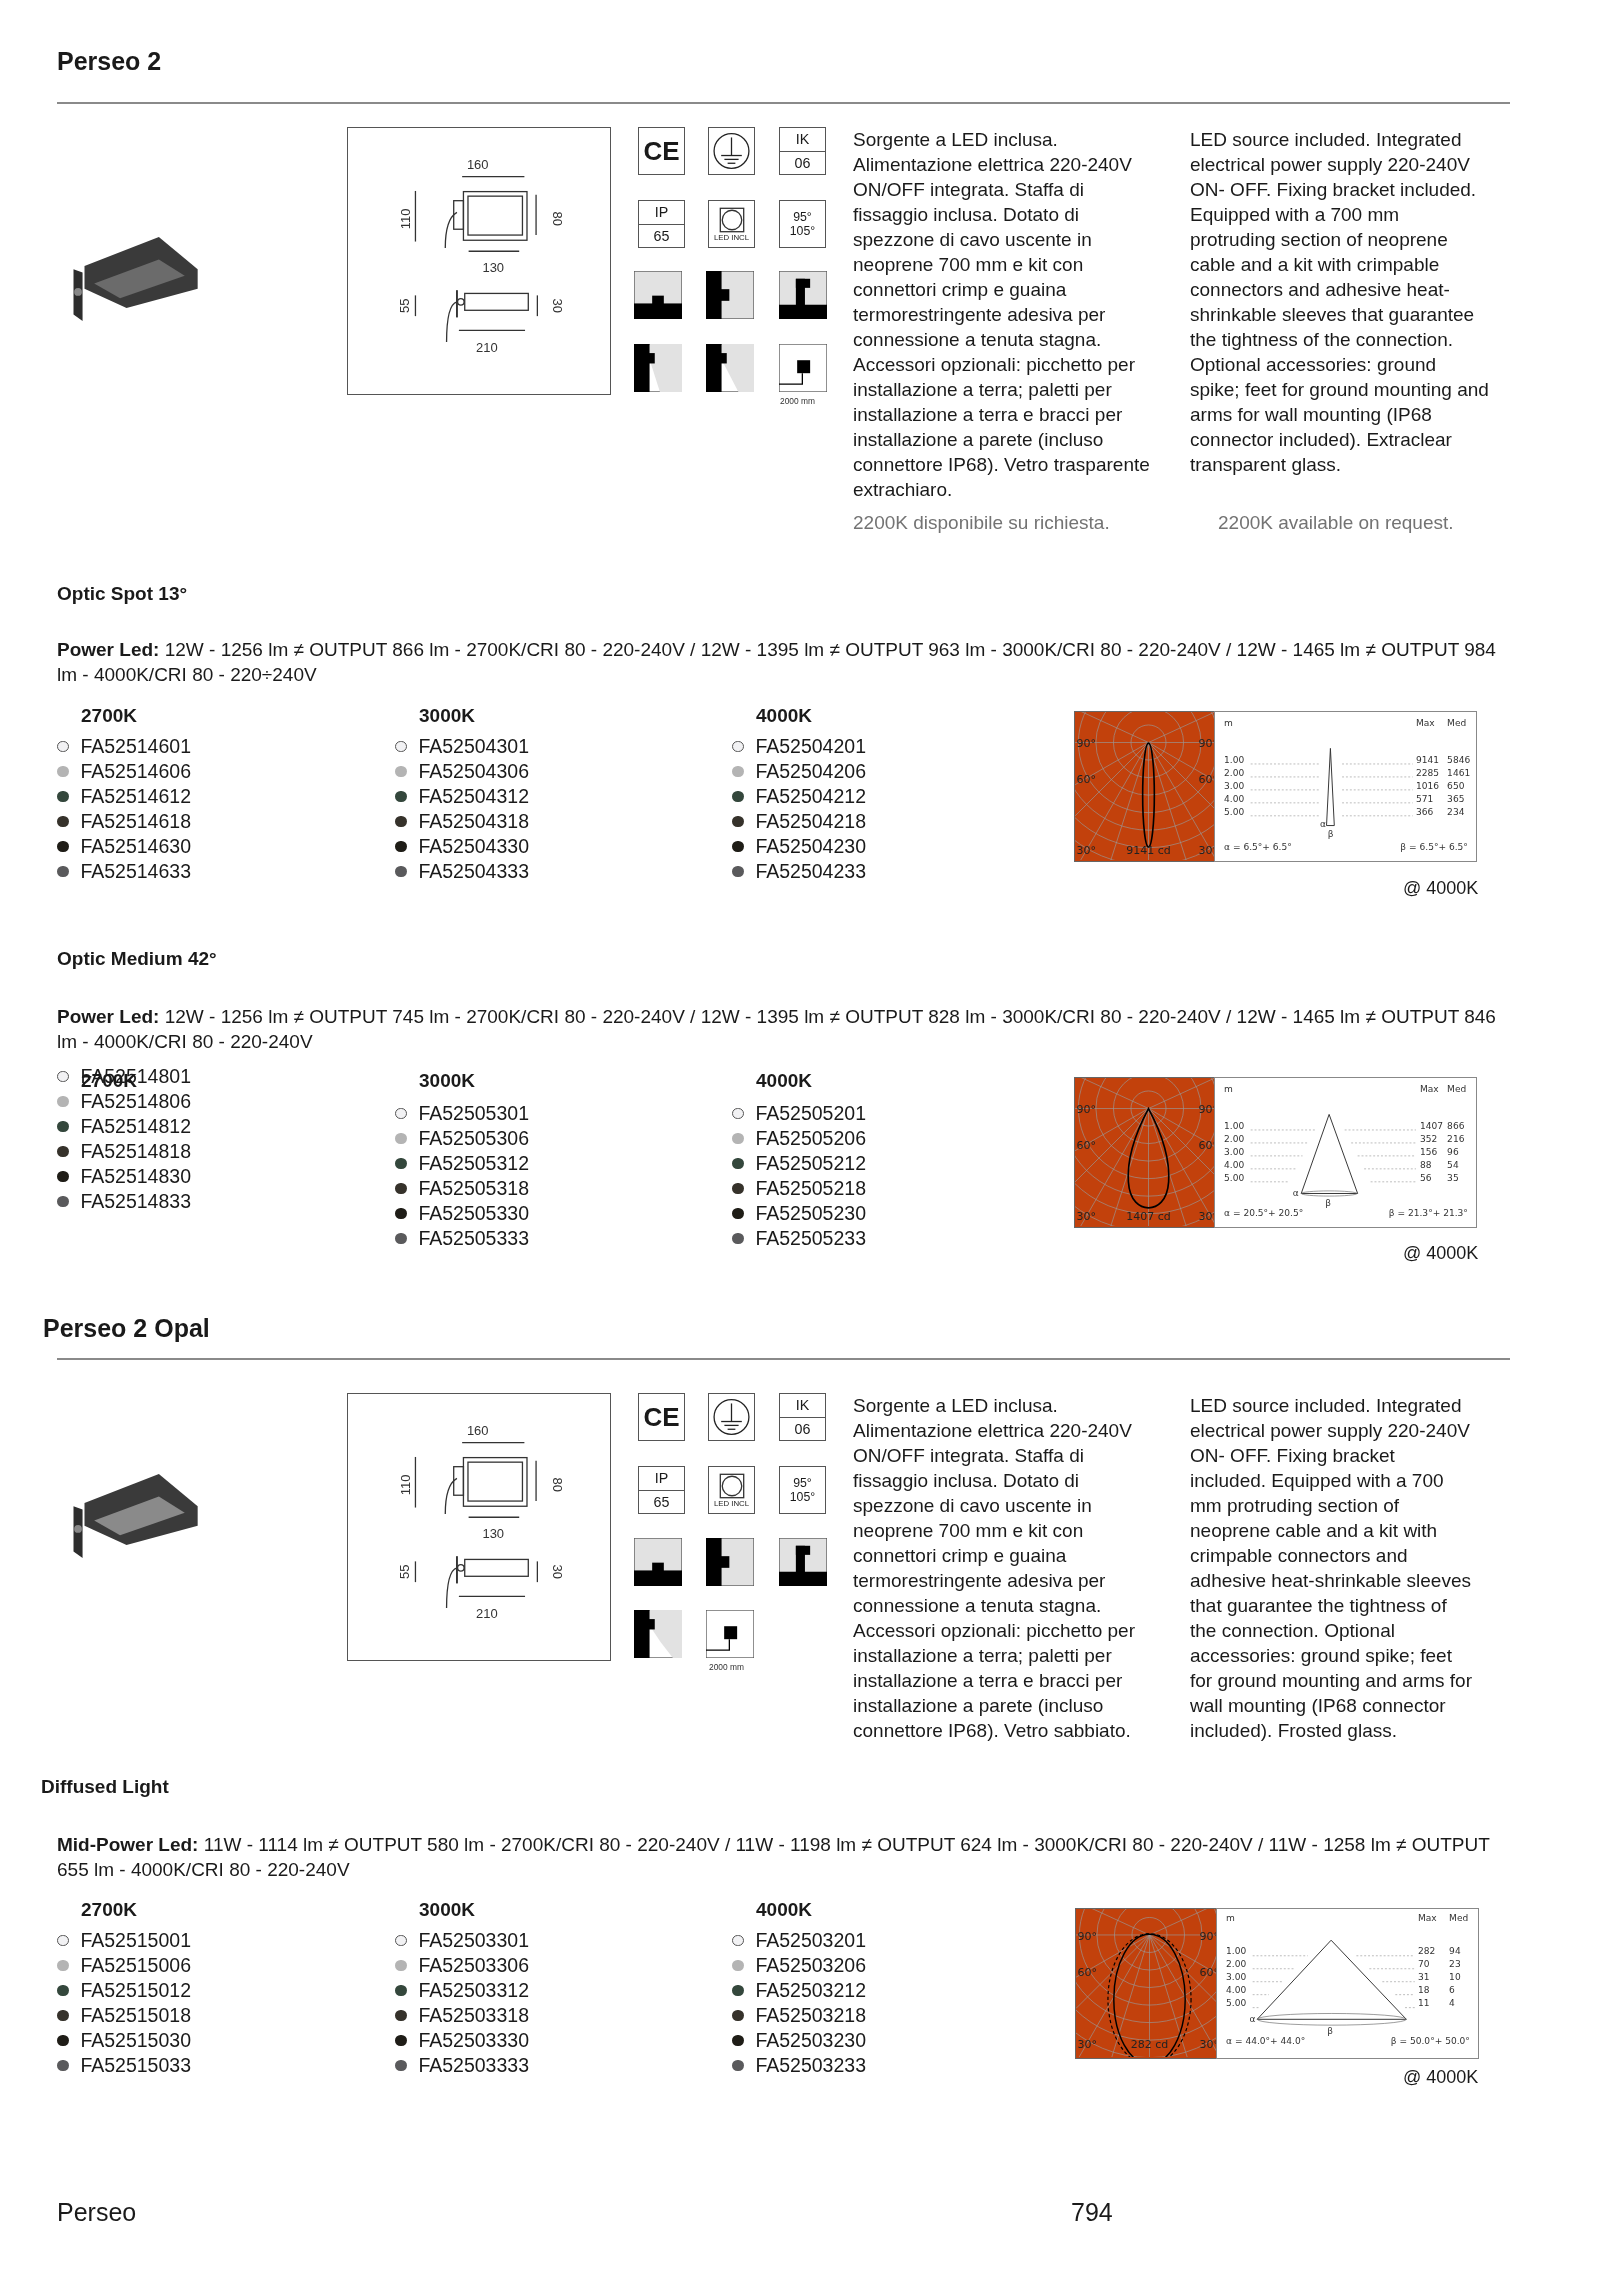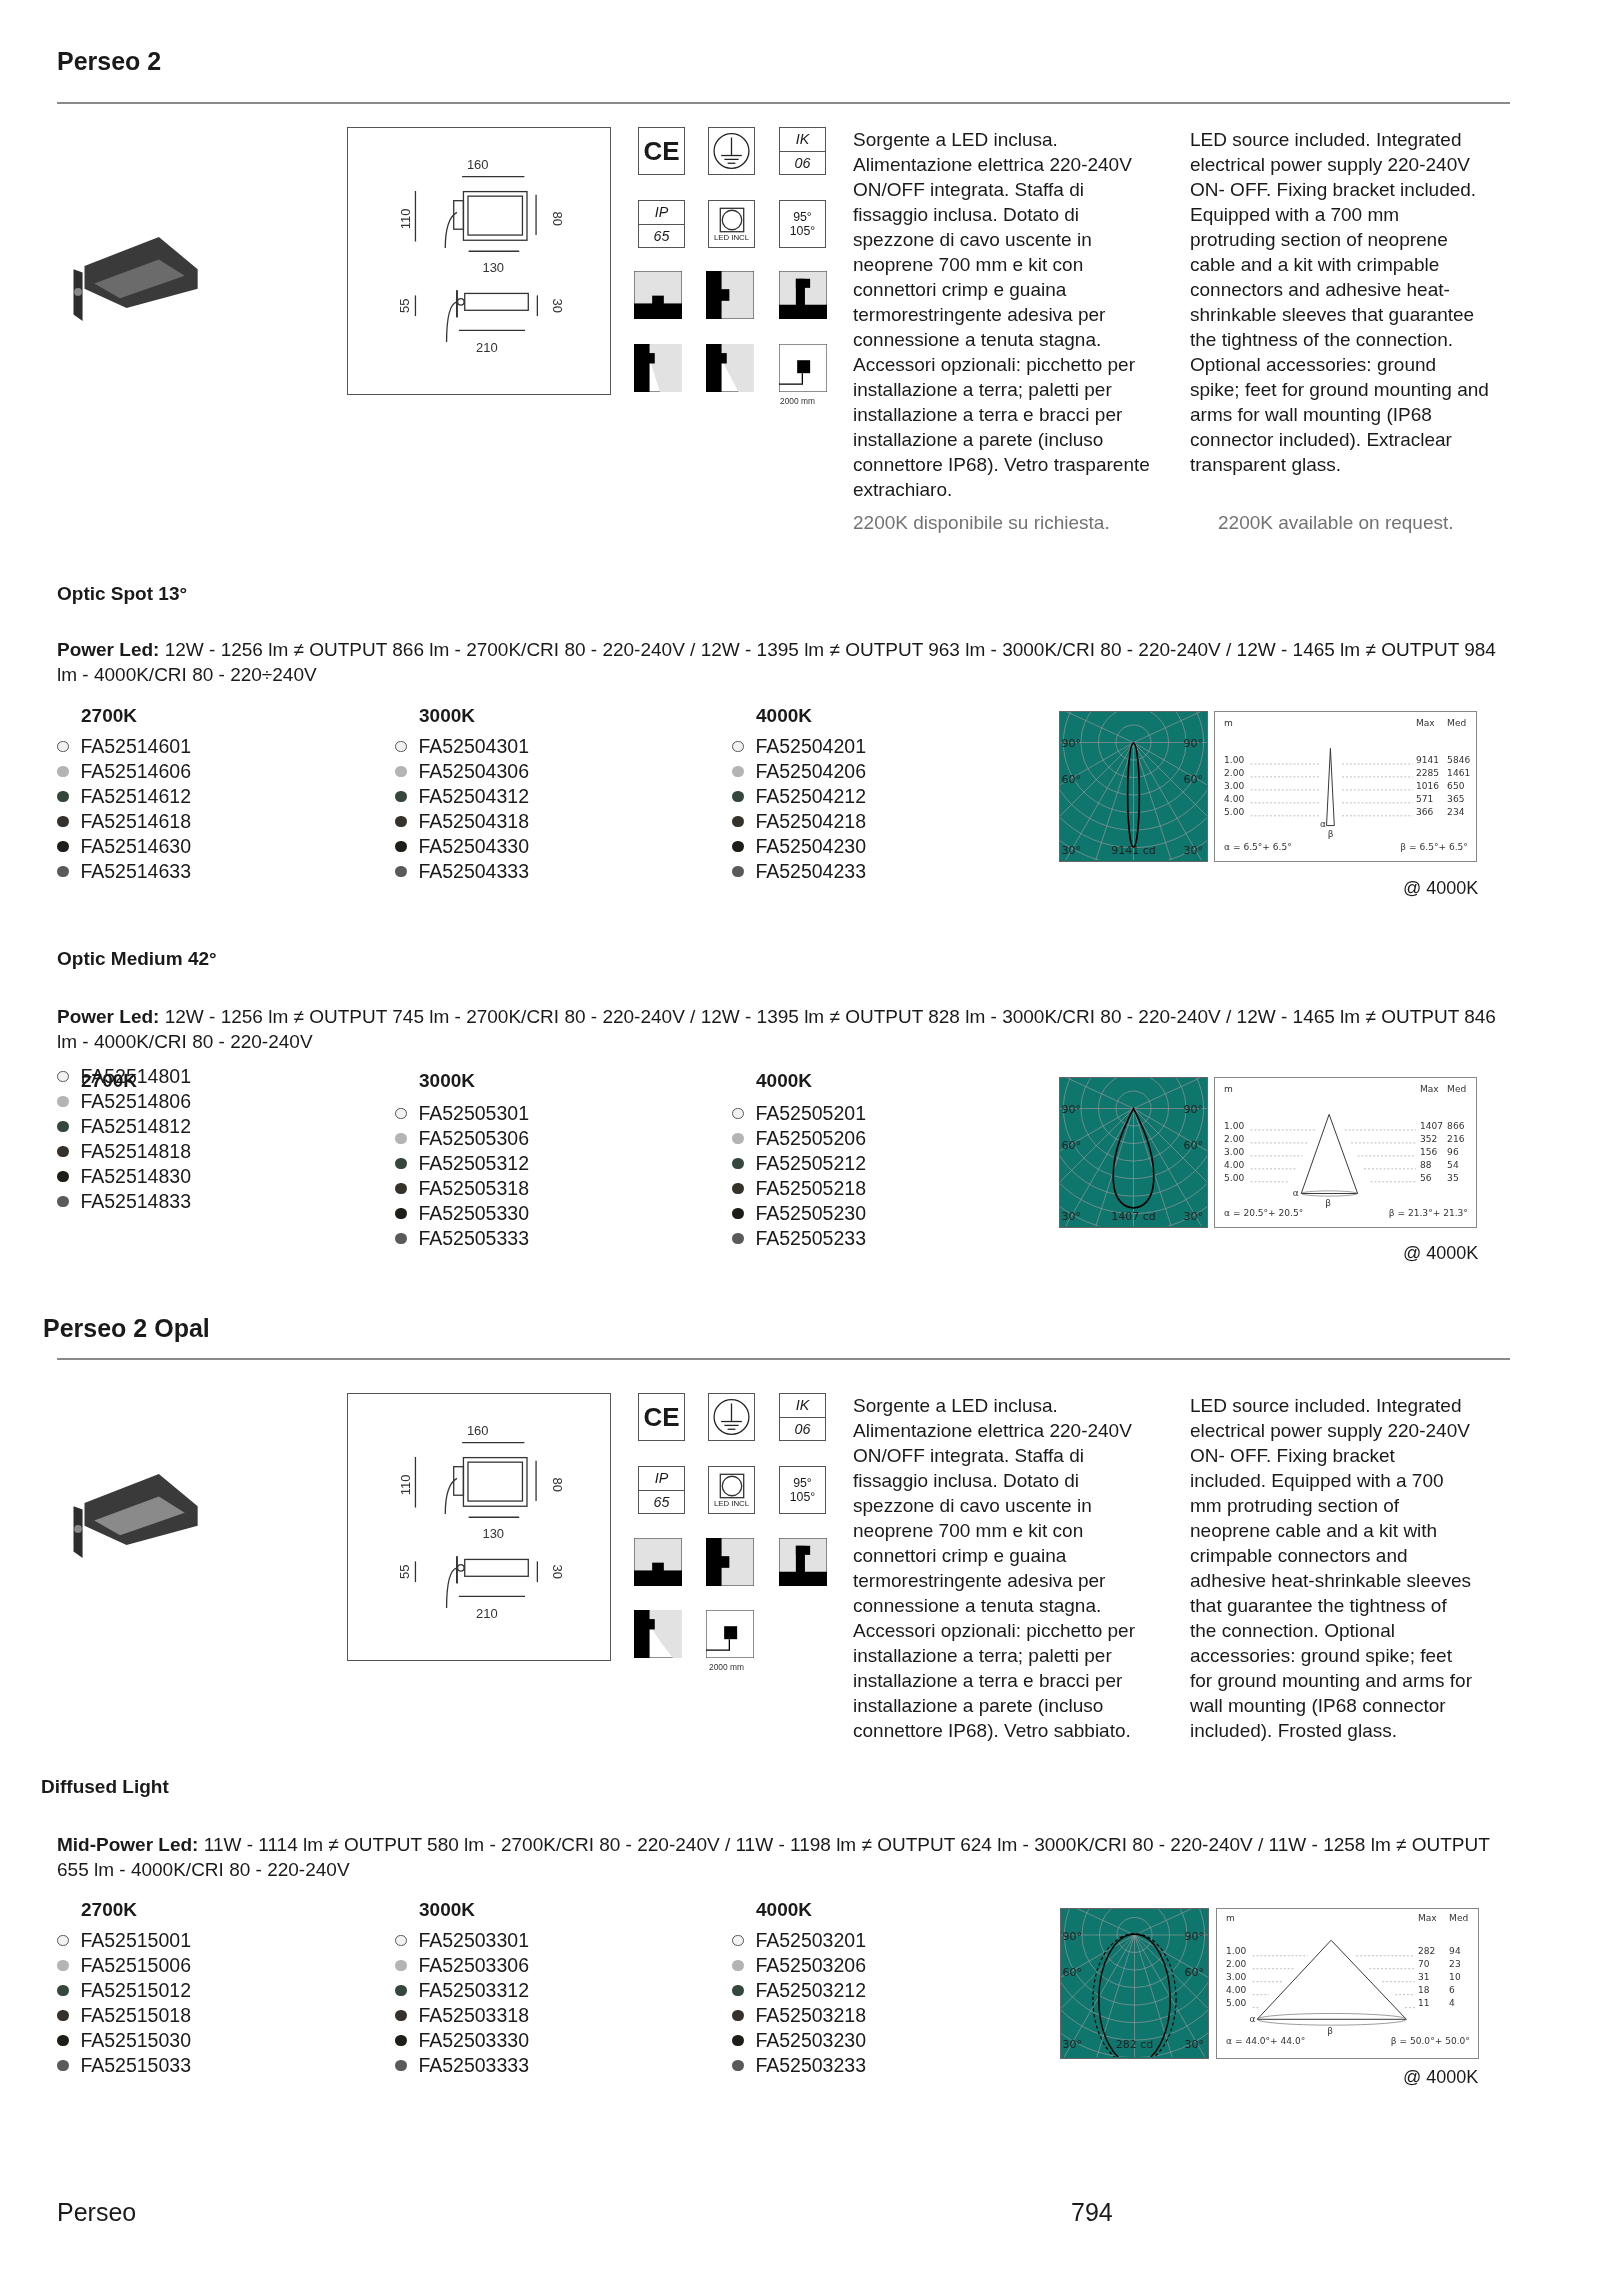--- a/index.html
+++ b/index.html
@@ -11,23 +11,23 @@
   .orange { color:#737373; font-size:19px; }
   .sec-title { font-size:19px; font-weight:bold; }
   .spec { font-size:19px; line-height:25px; width:1454px; }
   .spec b { font-weight:bold; }
   .col-head { font-size:19px; font-weight:bold; }
   .code-list { font-size:19.5px; line-height:25px; }
   .code-row { display:flex; align-items:center; height:25px;justify-content:flex-end; }
   .dot { width:11.7px; height:11.7px; border-radius:50%; margin-right:11.7px; box-sizing:border-box; }
   .dim-box { border:1.3px solid #555; background:#fff; }
   .icon-box { border:1.3px solid #555; box-sizing:border-box; background:#fff; display:flex; flex-direction:column; align-items:center; justify-content:center; font-size:14.3px; }
-  .half { flex:1; width:100%; display:flex; align-items:center; justify-content:center;font-style:italic; }
+  .half { flex:1; width:100%; display:flex; align-items:center; justify-content:center; }
   .half + .half { border-top:1.3px solid #555; }
-  .polar { border:1.3px solid #666; background:#0f766e; box-sizing:border-box; }
+  .polar { border:1.3px solid #666; background:#c2410c; box-sizing:border-box;margin-left:15px; }
   .ptable { border:1.3px solid #888; background:#fff; box-sizing:border-box; font-size:9.7px; color:#333; }
   .at4000 { font-size:18px; }
   .footer { font-size:25px; color:#1a1a1a; }
 </style>
 </head>
 <body>
 
 <div class="abs title" style="left:57px;top:47px;">Perseo 2</div>
 <div class="abs rule" style="top:102px;"></div>
 

